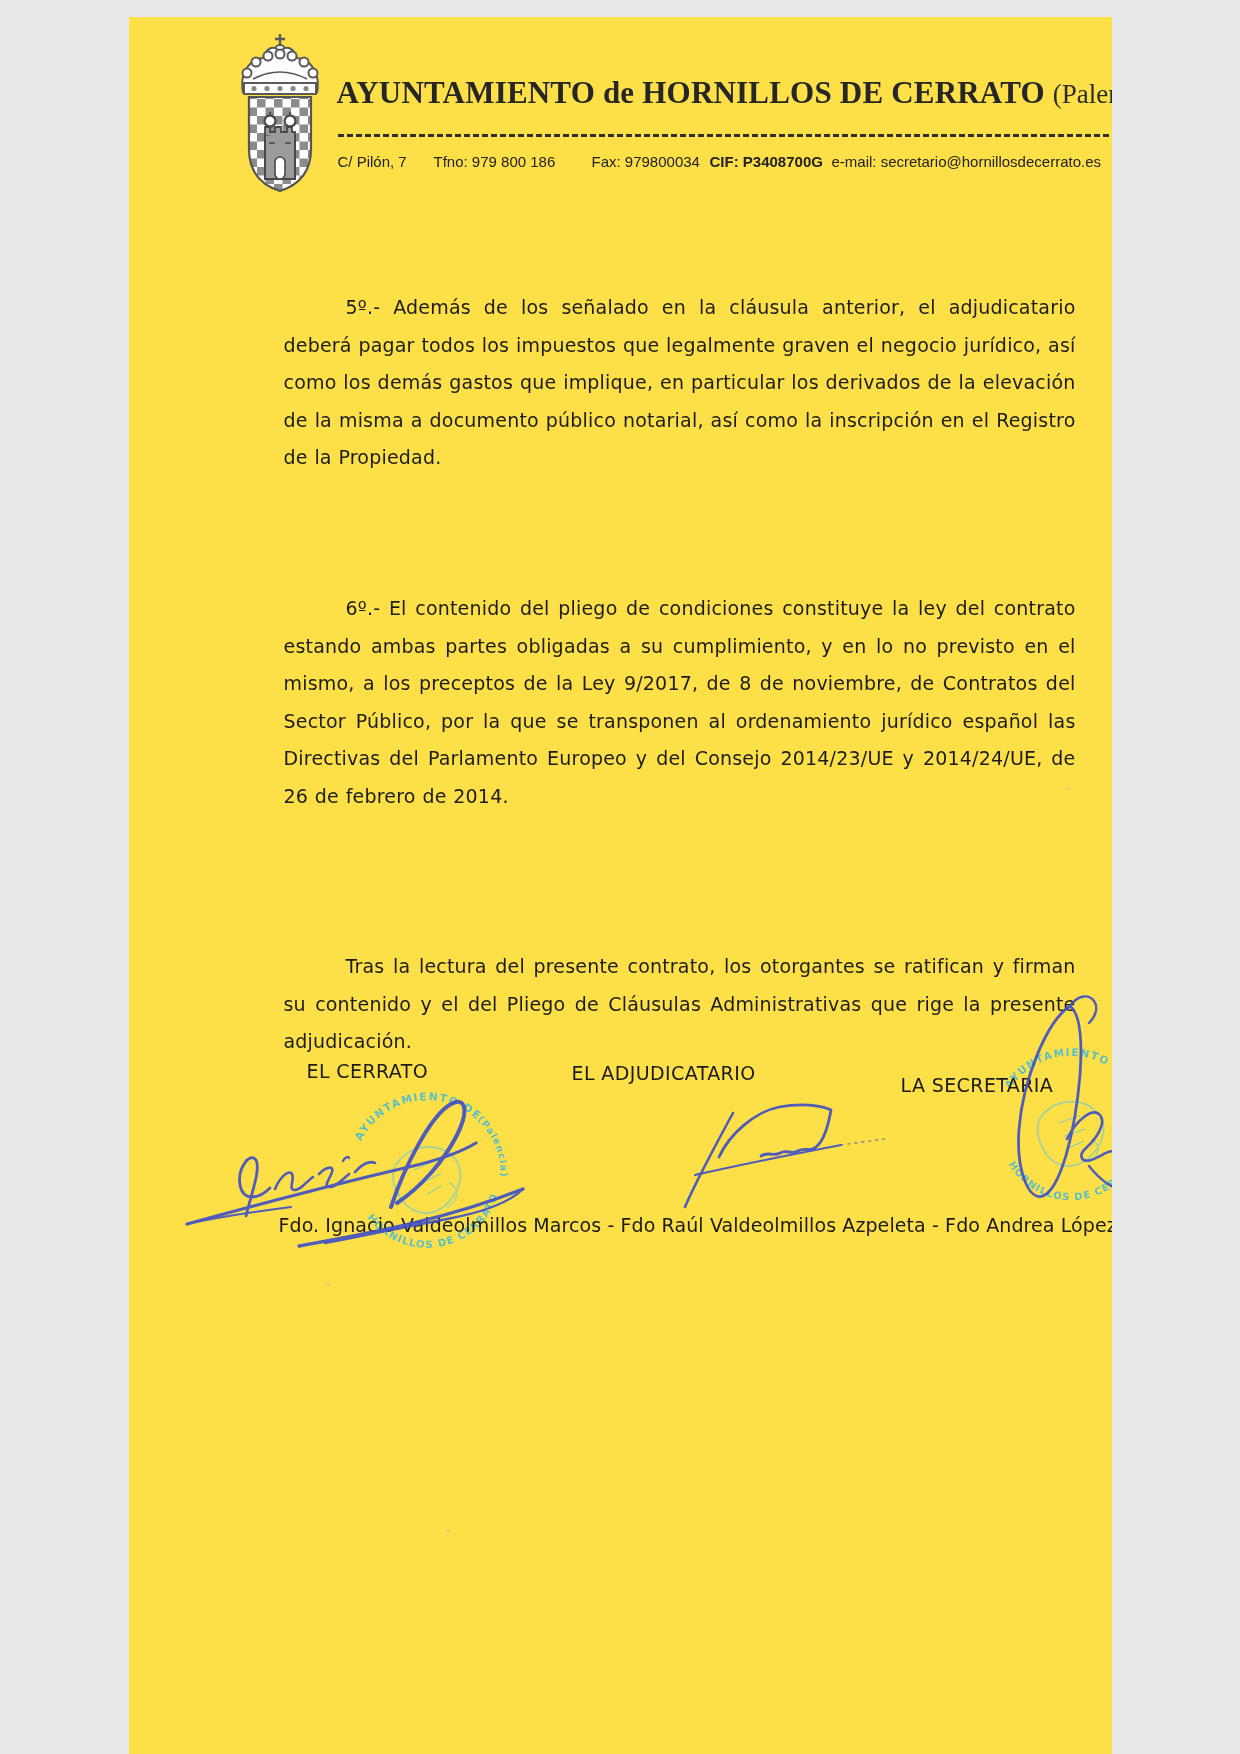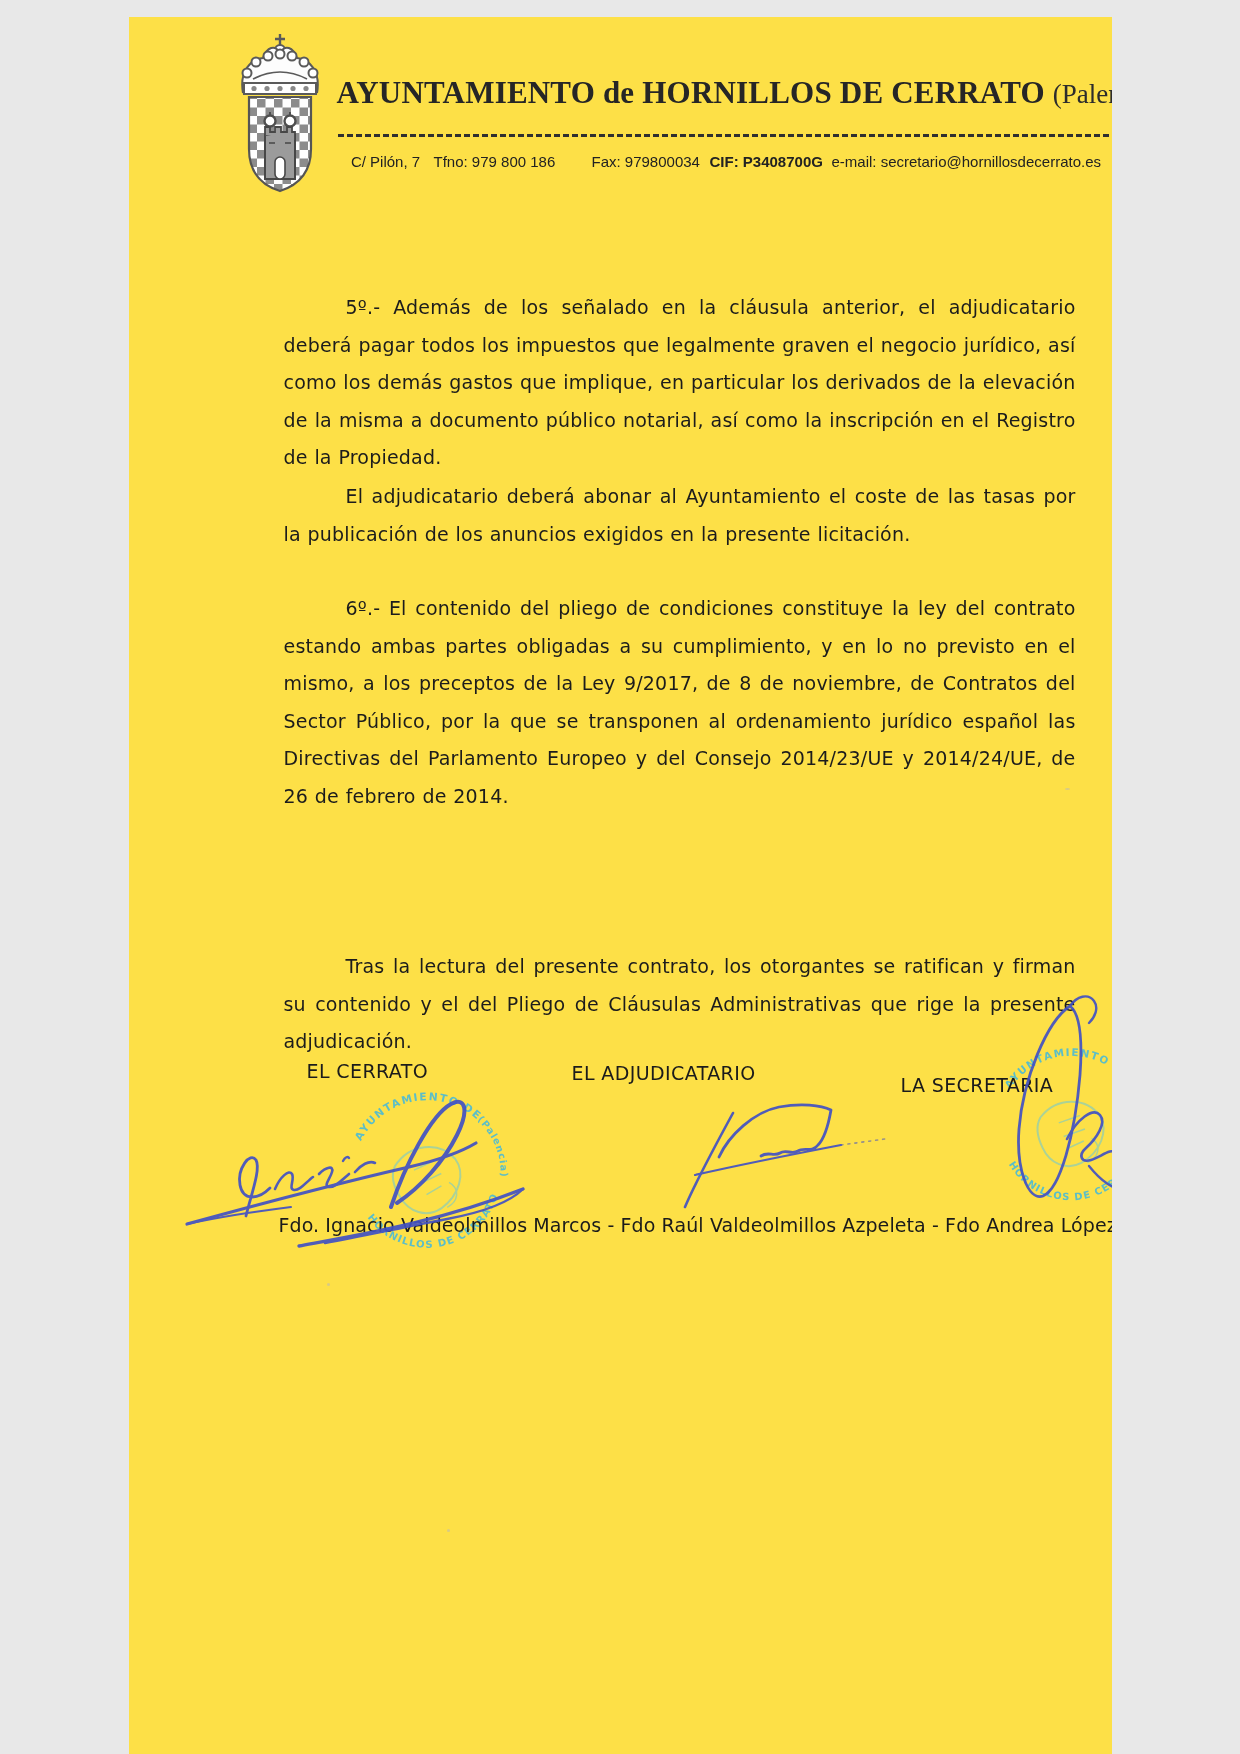--- a/index.html
+++ b/index.html
@@ -24,21 +24,21 @@
   .dash-line{
     position:absolute;left:209px;top:117px;width:812px;height:3px;
     background:repeating-linear-gradient(90deg,#2f2f2f 0 6px,transparent 6px 9px);
   }
   .contact-row{
     position:absolute;left:209px;top:136px;width:820px;
     font-family:"Liberation Sans",sans-serif;
     font-size:15px;color:#222;display:flex;gap:0;white-space:nowrap;
   }
   .contact-row span{display:inline-block;}
-  .c-addr{width:96px;text-align:center;}
+  .c-addr{width:96px;}
   .c-tfno{width:158px;}
   .c-fax{width:118px;}
   .c-cif{width:122px;font-weight:bold;}
   
   .para{
     position:absolute;left:155px;width:792px;
     font-size:19px;line-height:37.5px;
     letter-spacing:.2px;word-spacing:.5px;
     text-align:justify;text-indent:62px;color:#1c1c1c;
   }
@@ -112,21 +112,20 @@
   <div class="dash-line"></div>
   <div class="contact-row">
     <span class="c-addr">C/ Pilón, 7</span>
     <span class="c-tfno">Tfno:  979 800 186</span>
     <span class="c-fax">Fax: 979800034</span>
     <span class="c-cif">CIF: P3408700G</span>
     <span class="c-mail">e-mail: secretario@hornillosdecerrato.es</span>
   </div>
 
   <div class="para" style="top:272px">5º.- Además de los señalado en la cláusula anterior, el adjudicatario deberá pagar todos los impuestos que legalmente graven el negocio jurídico, así como los demás gastos que implique, en particular los derivados de la elevación de la misma a documento público notarial, así como la inscripción en el Registro de la Propiedad.</div>
-  <div class="para" style="top:461px">El adjudicatario deberá abonar al Ayuntamiento el coste de las tasas por la publicación de los anuncios exigidos en la presente licitación.</div>
   <div class="para" style="top:573px">6º.- El contenido del pliego de condiciones constituye la ley del contrato estando ambas partes obligadas a su cumplimiento, y en lo no previsto en el mismo, a los preceptos de la Ley 9/2017, de 8 de noviembre, de Contratos del Sector Público, por la que se transponen al ordenamiento jurídico español las Directivas del Parlamento Europeo y del Consejo 2014/23/UE y 2014/24/UE, de 26 de febrero de 2014.</div>
   <div class="para" style="top:931px">Tras la lectura del presente contrato, los otorgantes se ratifican y firman su contenido y el del Pliego de Cláusulas Administrativas que rige la presente adjudicación.</div>
 
   <svg class="stamp" style="left:209px;top:1068px;transform:rotate(-10deg)" width="178" height="178" viewBox="0 0 176 176">
     <defs>
       <path id="a1t" d="M19.4 113 A73 73 0 1 1 156.6 113" fill="none"></path>
       <path id="a1b" d="M15 88 A73 73 0 0 0 161 88" fill="none"></path>
     </defs>
     <g fill="#41b9de" font-family="DejaVu Sans,sans-serif" font-size="10.5" font-weight="600">
       <text letter-spacing="1.6"><textPath href="#a1t" startOffset="50%" text-anchor="middle">AYUNTAMIENTO DE</textPath></text>

